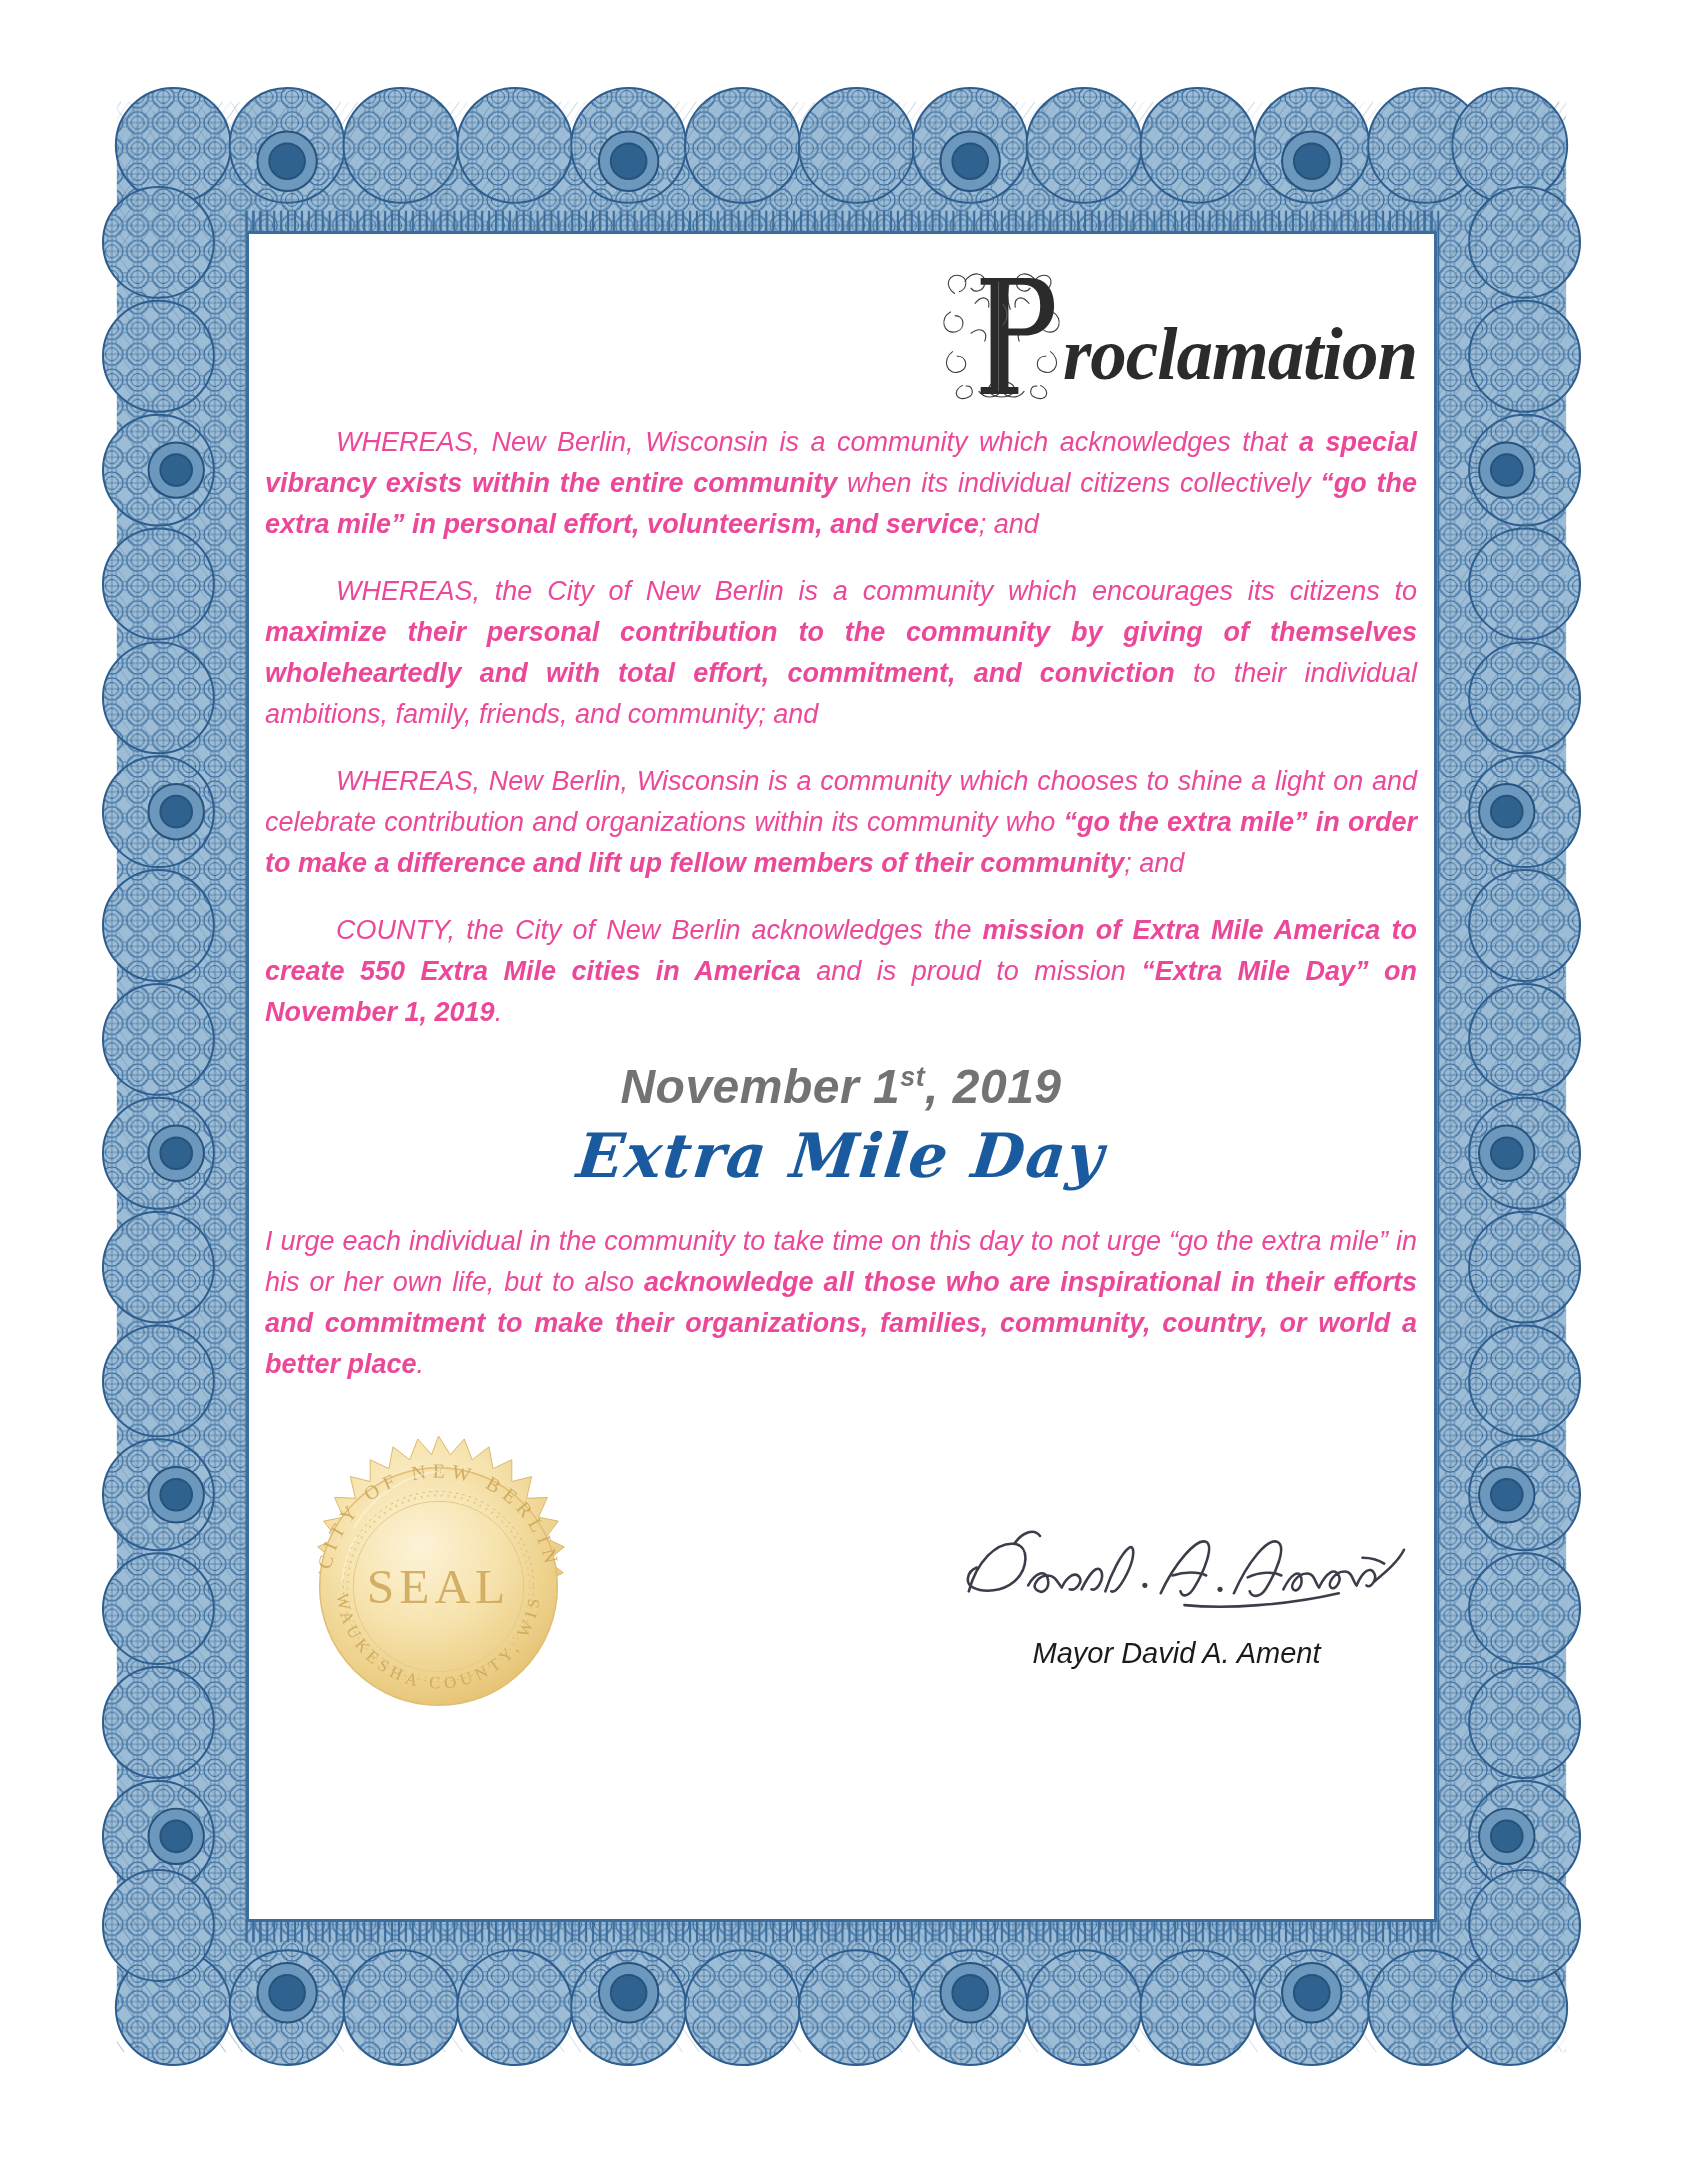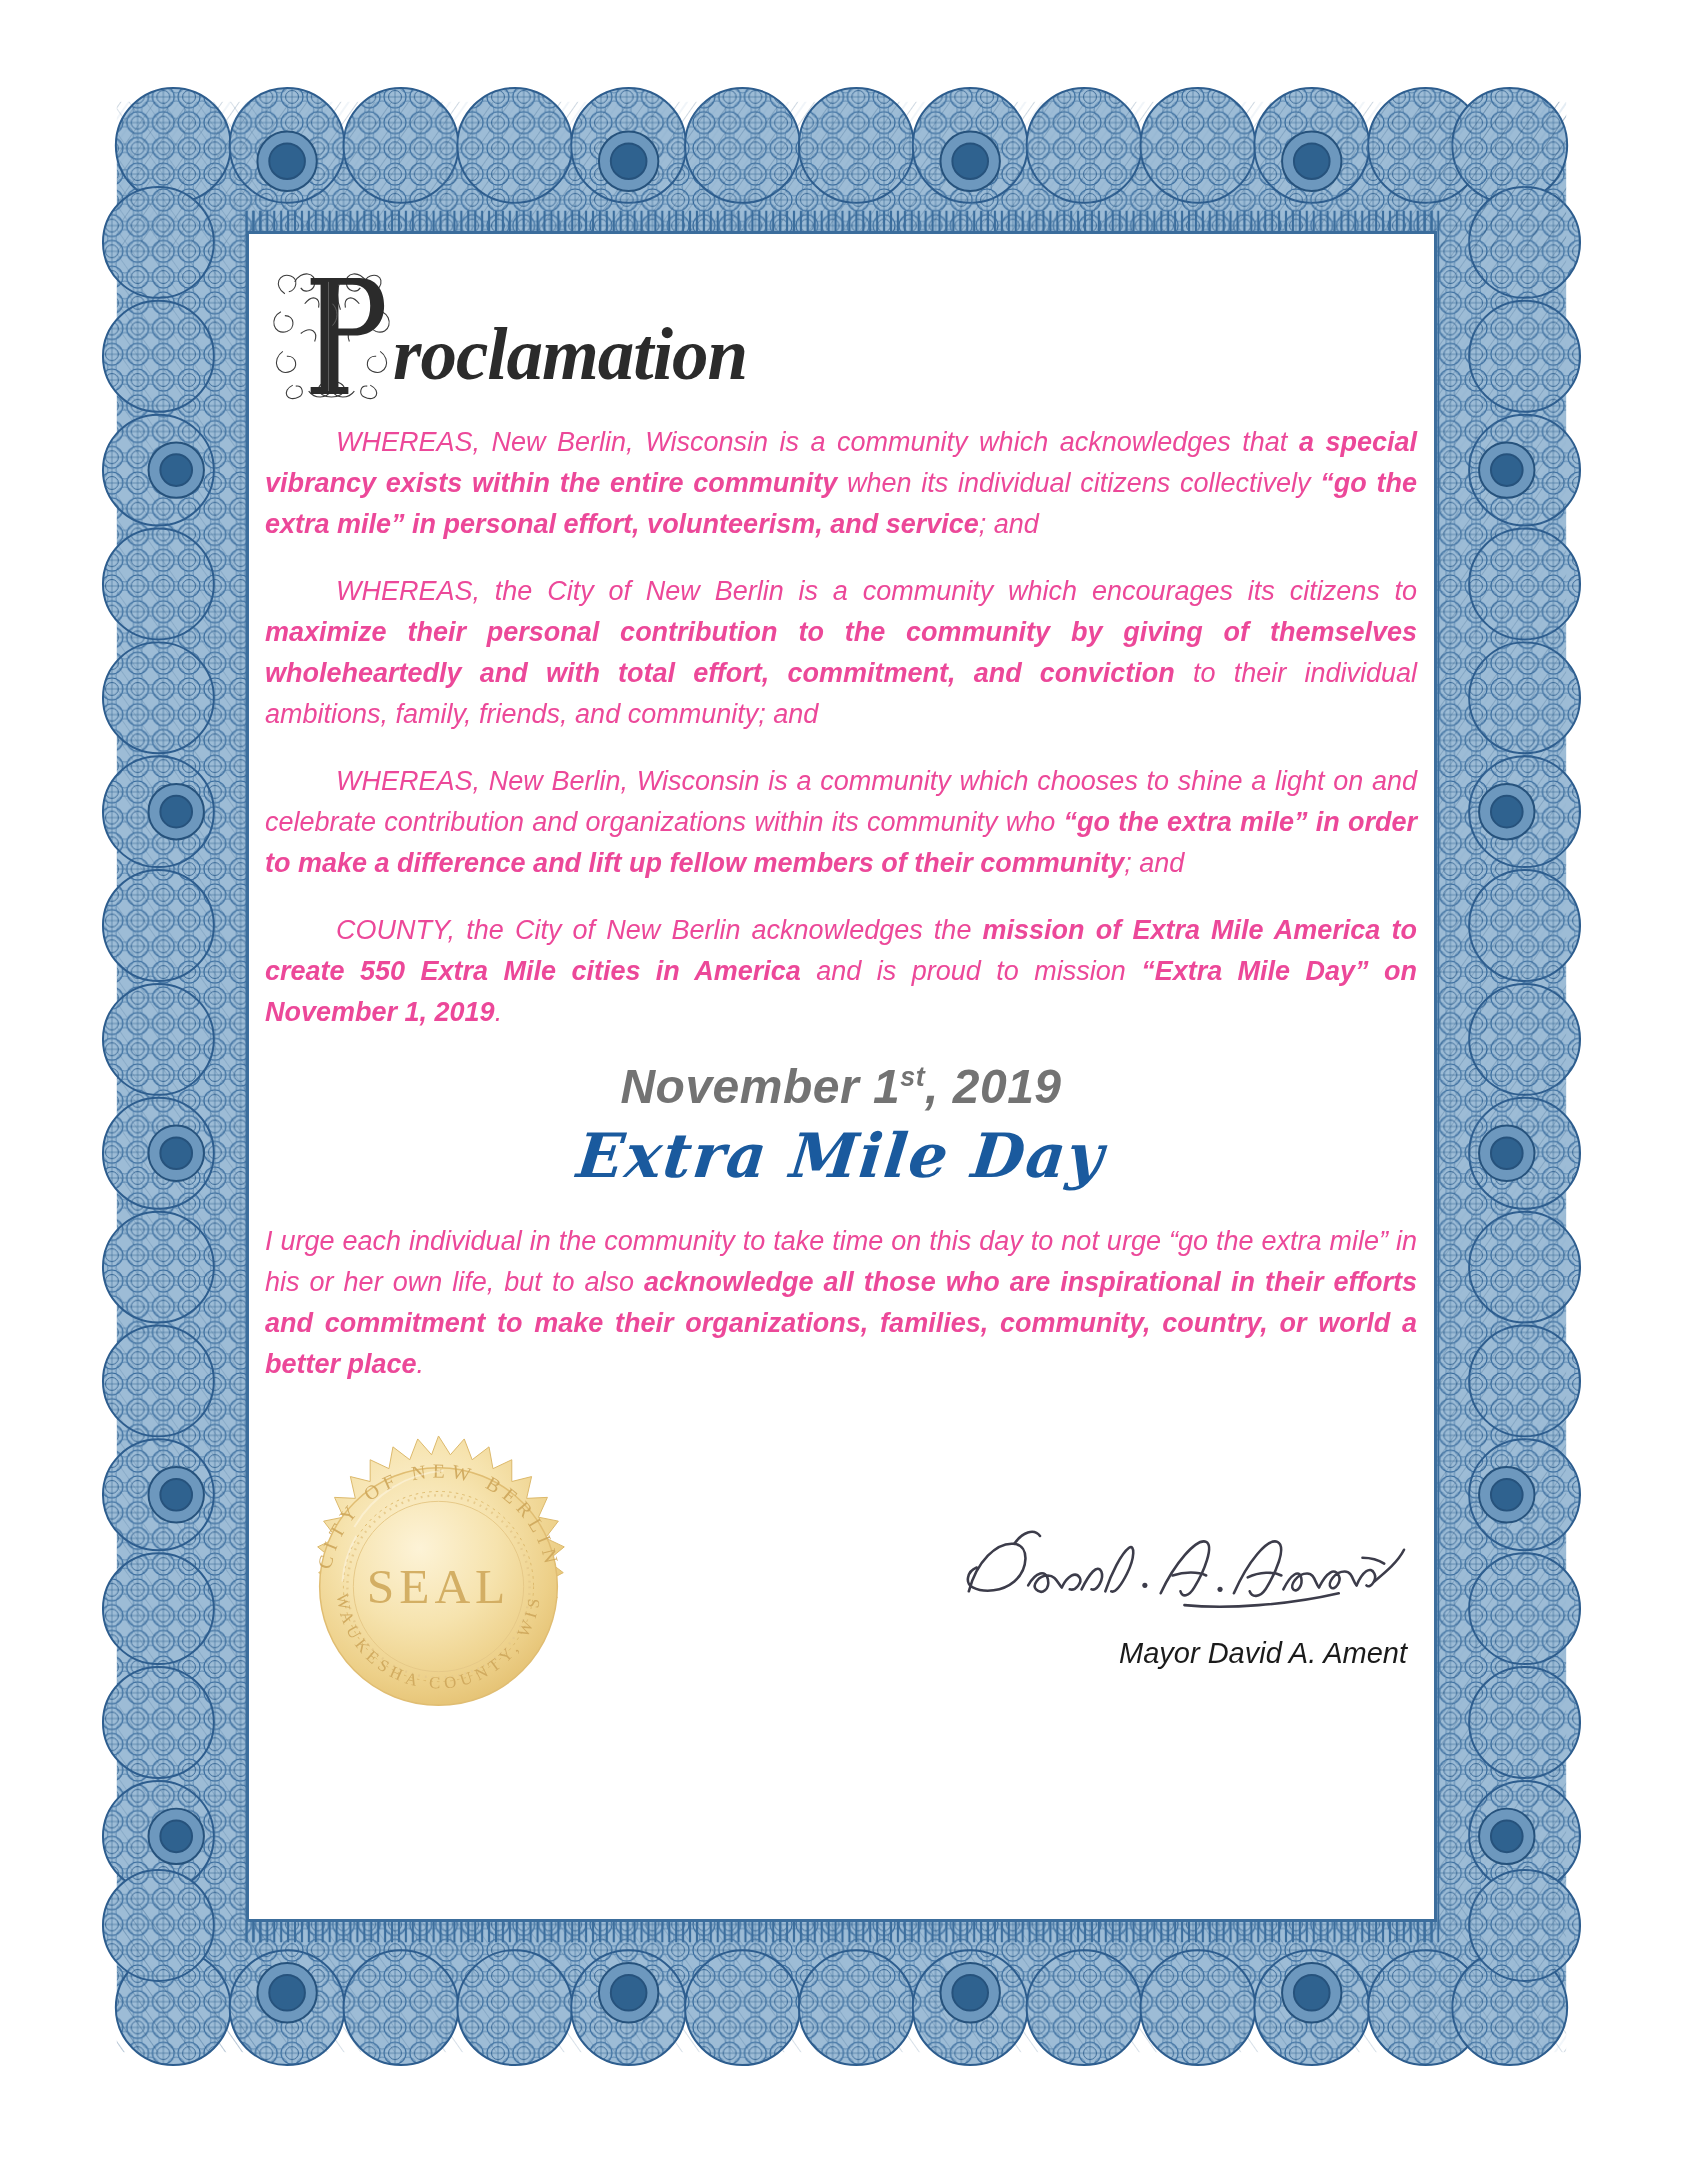--- a/index.html
+++ b/index.html
@@ -28,21 +28,21 @@
     position:absolute;
     left:265px;top:234px;
     width:1152px;height:1683px;
   }
 
   
   .title-block{
     position:relative;
     height:158px;
     margin-top:30px;
-    text-align:left;
+    text-align:right;
   }
   .title-inner{
     display:inline-block;
     position:relative;
     white-space:nowrap;
   }
   .dropcap-wrap{
     display:inline-block;
     vertical-align:bottom;
     position:relative;
@@ -121,21 +121,21 @@
     width:465px;
     text-align:center;
   }
   .sig-svg{display:block;width:455px;height:119px;margin:0 auto;}
   .sig-name{
     font-family:"Liberation Sans", sans-serif;
     font-style:italic;
     font-size:29px;
     color:#1b1b1b;
     margin-top:4px;
-    text-align:right;
+    text-align:center;
     padding-right:4px;
   }
 </style>
 </head>
 <body>
 
 <div class="page">
 
   <div class="border-frame">
     <svg class="border-svg" viewBox="0 0 1500 2005" preserveAspectRatio="none">

